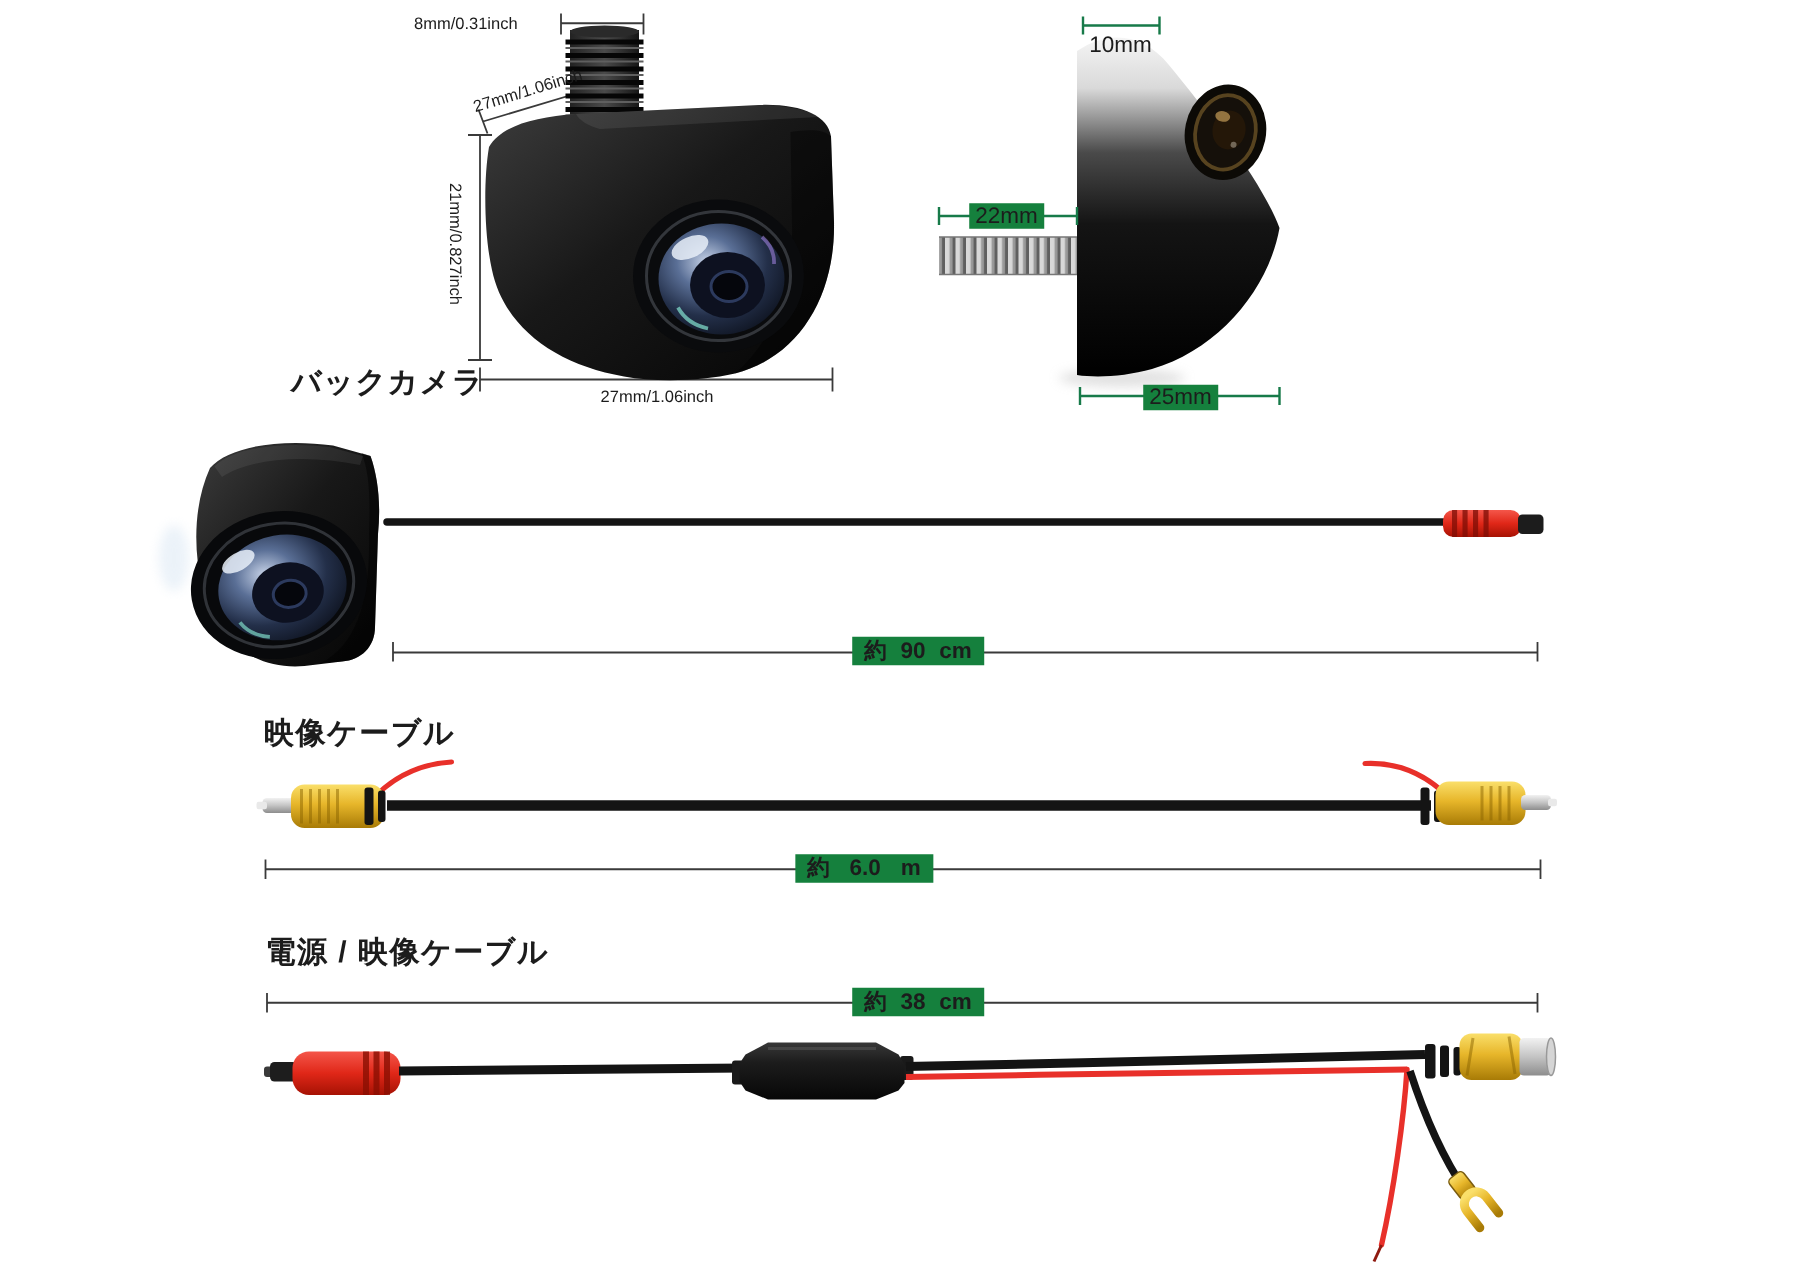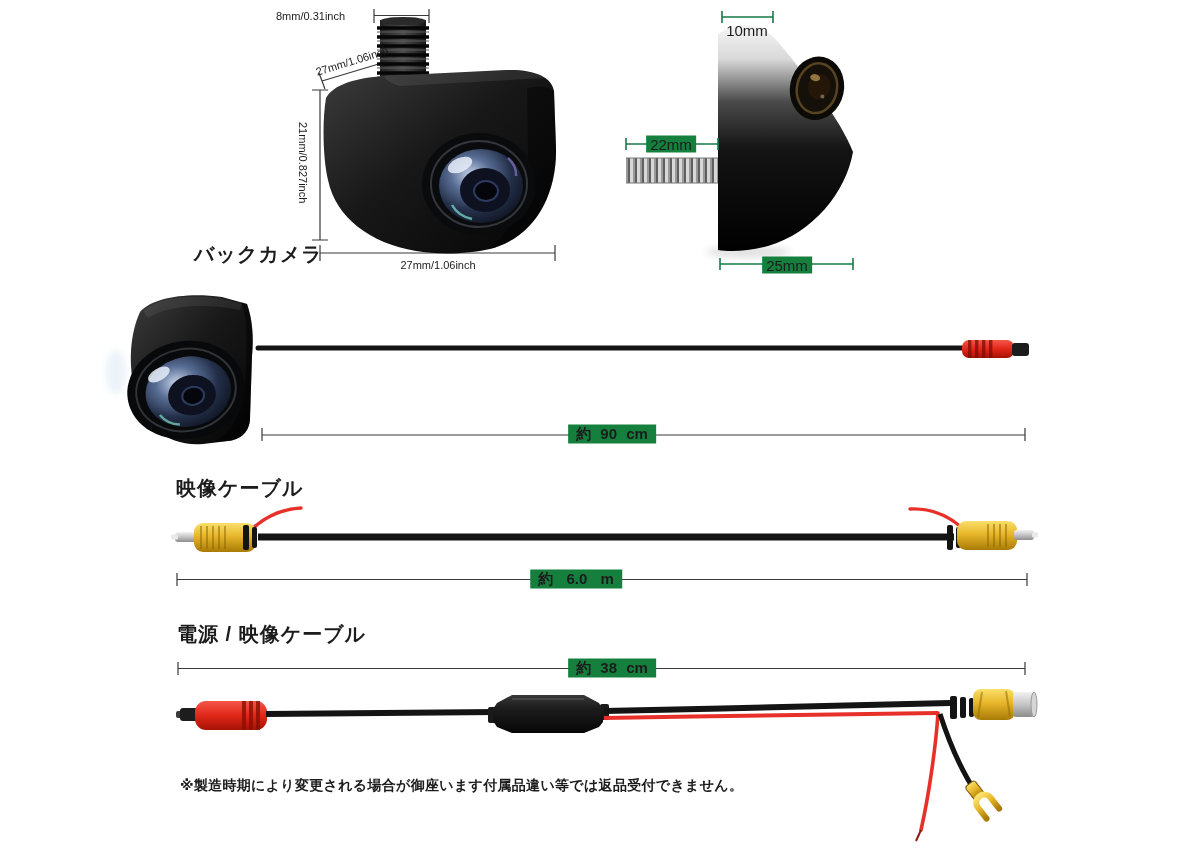--- a/index.html
+++ b/index.html
@@ -229,14 +229,13 @@
   <span class="gdim cx bgw" style="left:787px;top:265px;">25mm</span>
 
   <span class="len cx" style="left:612px;top:434px;">約 90 cm</span>
 
   <span class="jp-label" style="left:176px;top:475px;">映像ケーブル</span>
   <span class="len cx" style="left:576px;top:579px;word-spacing:9px;">約 6.0 m</span>
 
   <span class="jp-label" style="left:177px;top:621px;">電源 / 映像ケーブル</span>
   <span class="len cx" style="left:600px;top:668px;margin-left:12px;">約 38 cm</span>
 
-  <span class="note" style="left:180px;top:777px;">※製造時期により変更される場合が御座います付属品違い等では返品受付できません。</span>
 </div>
 
 </body></html>

